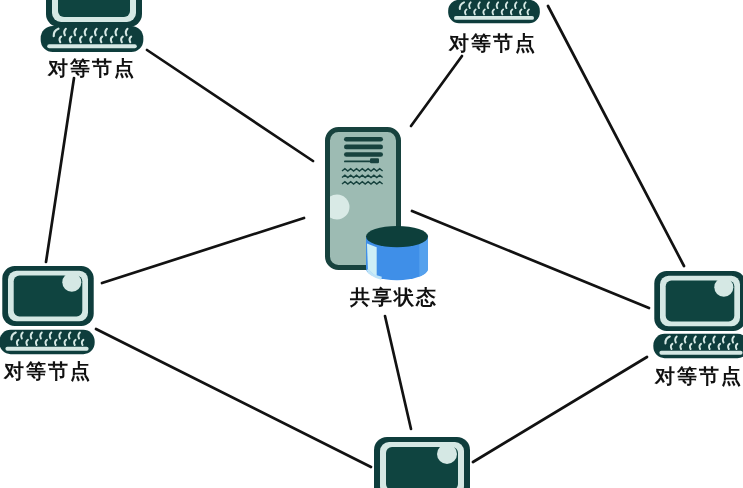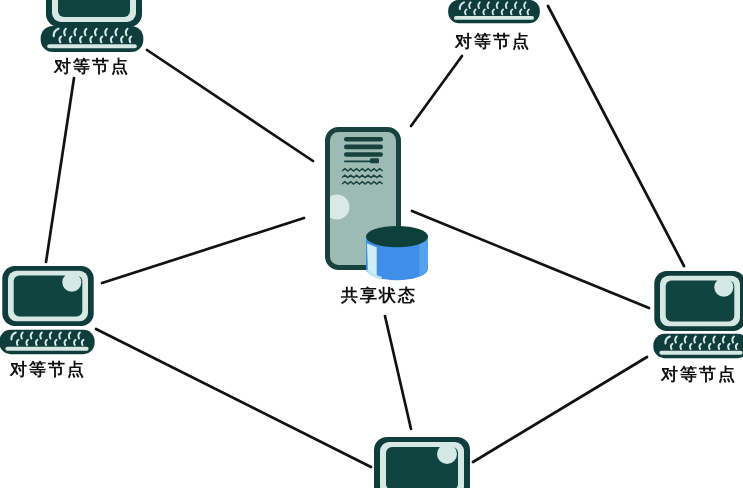--- a/index.html
+++ b/index.html
@@ -6,21 +6,21 @@
   .canvas {
     position:relative; width:743px; height:488px;
     background:#ffffff; overflow:hidden;
     font-family:"Liberation Serif","DejaVu Serif",serif;
   }
   .abs { position:absolute; }
   .lines-layer { position:absolute; left:0; top:0; width:743px; height:488px; z-index:1; }
   .node-icon { z-index:2; }
   .node-label {
     position:absolute; z-index:3; width:116px; text-align:center;
-    font-size:17px; font-weight:600; letter-spacing:2px; color:#111111;
+    font-size:20px; font-weight:600; letter-spacing:2px; color:#111111;
     white-space:nowrap;
   }
   .defs-hidden { position:absolute; width:0; height:0; overflow:hidden; }
 </style>
 </head>
 <body>
 
 <svg class="defs-hidden" aria-hidden="true">
   <defs>
     <symbol id="i-monitor" viewBox="0 0 96 63">
@@ -122,16 +122,16 @@
       </svg>
   </div>
 
   <div>
     <svg class="abs node-icon" style="left:325px; top:127px;" width="76" height="143">
         <use href="#i-server"></use>
       </svg>
     <svg class="abs node-icon" style="left:363px; top:224px;" width="68" height="62">
         <use href="#i-database"></use>
       </svg>
-    <div class="node-label" style="left:321px; top:284px;">共享状态</div>
+    <div class="node-label" style="left:336px; top:284px;">共享状态</div>
   </div>
 
 </div>
 
 </body></html>

